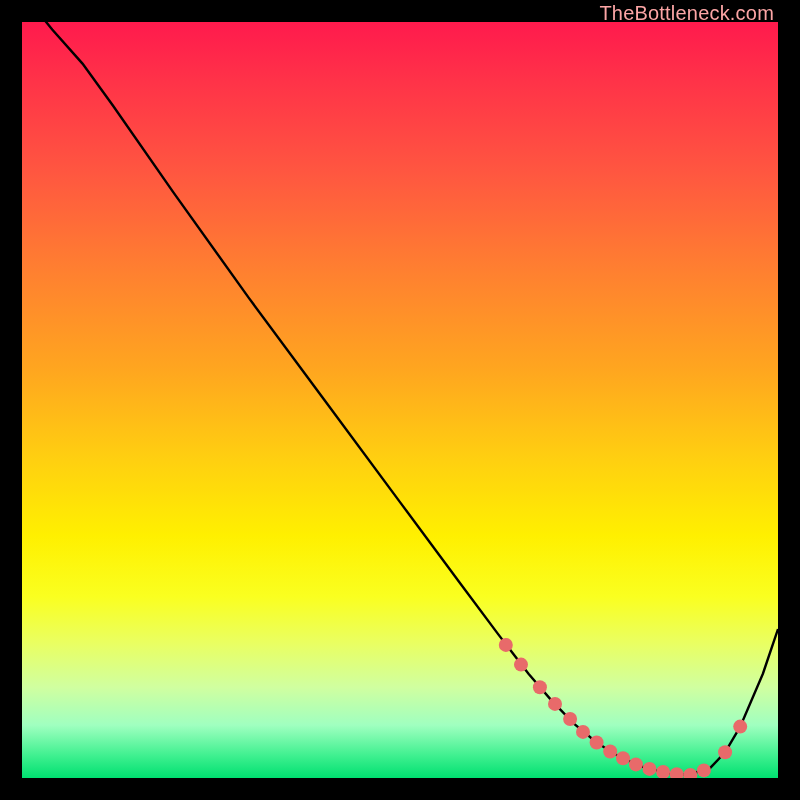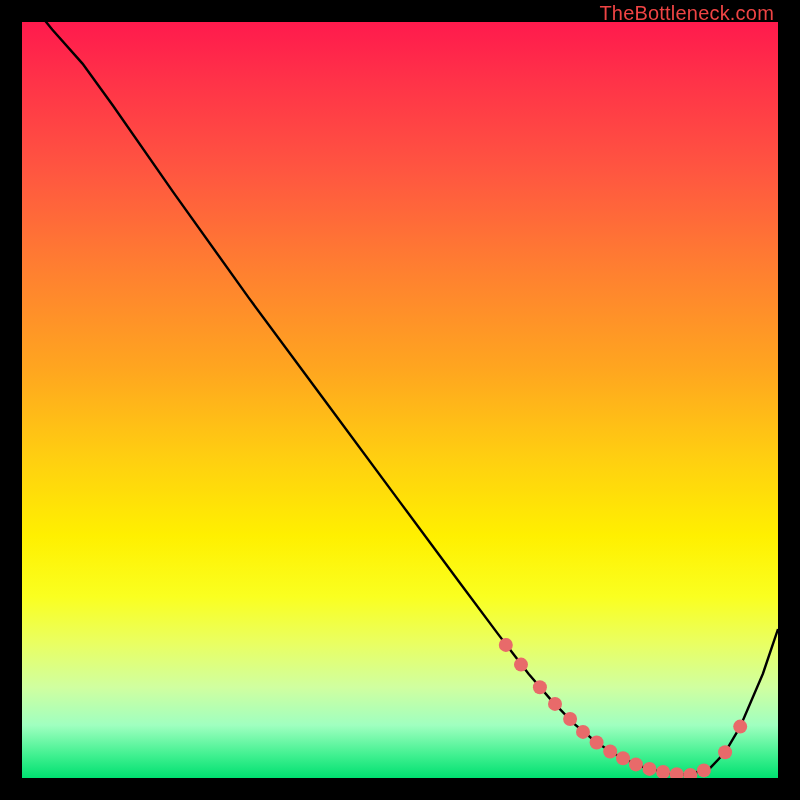--- a/index.html
+++ b/index.html
@@ -30,21 +30,21 @@
       #d0ffa0 88%,
       #a0ffc0 93%,
       #40f090 97%,
       #00e070 100%
     );
   }
   .attribution {
     position: absolute;
     top: 2px;
     right: 26px;
-    color: #ef4444;
+    color: #fca5a5;
     font-size: 20px;
     font-weight: 500;
     letter-spacing: 0.2px;
     z-index: 5;
   }
   svg.overlay {
     position: absolute;
     left: 22px;
     top: 22px;
     width: 756px;

